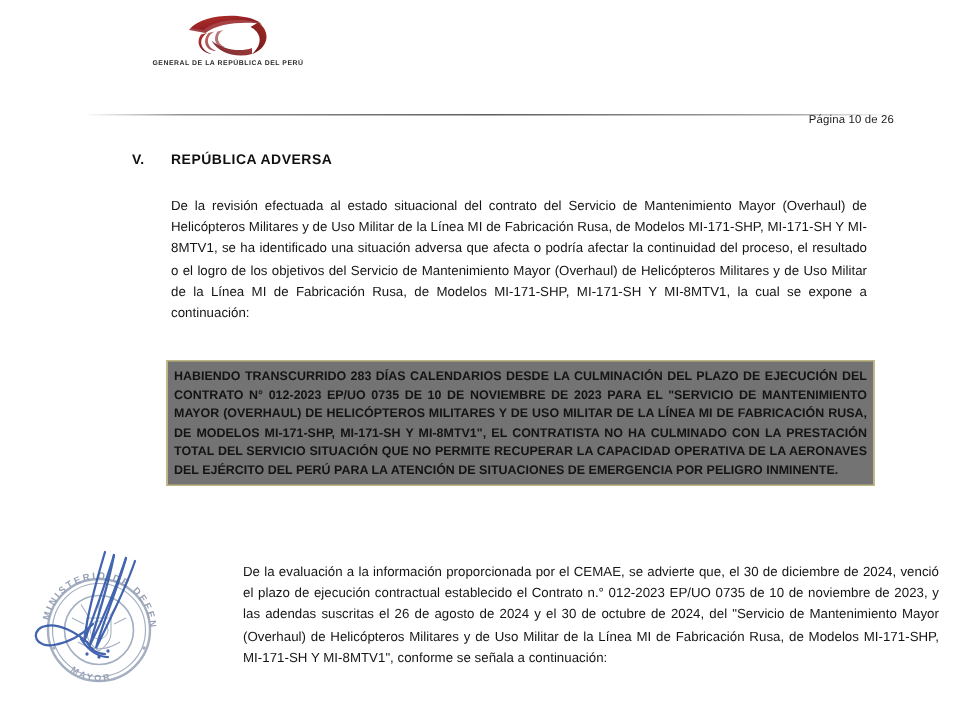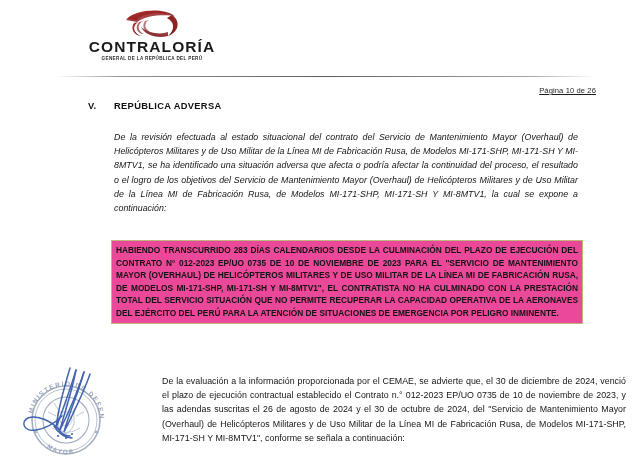--- a/index.html
+++ b/index.html
@@ -59,25 +59,24 @@
     letter-spacing: 0.35px;
     color: #2b2b2b;
     margin-top: 1px;
     white-space: nowrap;
   }
 
   
   #page-meta {
     position: absolute;
     right: 44px;
-    top: 86px;
+    top: 75px;
     font-size: 7.6px;
     color: #1c1c1c;
     letter-spacing: 0.1px;
-    text-decoration: underline;
   }
   #header-rule {
     position: absolute;
     left: 56px;
     top: 76px;
     width: 540px;
     height: 1px;
     background: linear-gradient(to right, rgba(90,90,90,0) 0%, rgba(60,60,60,0.55) 12%, rgba(40,40,40,0.75) 50%, rgba(60,60,60,0.45) 88%, rgba(90,90,90,0) 100%);
   }
 
@@ -107,32 +106,32 @@
   .body-par {
     position: absolute;
     left: 114px;
     width: 464px;
     font-size: 8.85px;
     line-height: 14.2px;
     text-align: justify;
     color: #151515;
     letter-spacing: 0.02px;
   }
-  #par-intro { top: 130px; font-style: italic; }
+  #par-intro { top: 130px; }
   #par-close { top: 374px; margin-left: 48px; }
 
   
   #highlight-box {
     position: absolute;
     left: 111px;
     top: 240px;
     width: 472px;
     padding: 3px 4px 4px 4px;
     box-sizing: border-box;
-    background: #ec4899;
+    background: #737373;
     border: 1px solid #bdb77f;
   }
   #highlight-text {
     font-size: 8.3px;
     line-height: 12.5px;
     font-weight: 700;
     text-align: justify;
     color: #131313;
     letter-spacing: 0.01px;
   }
@@ -175,21 +174,20 @@
 
         <path d="M104 12 C 122 24, 118 46, 96 54 C 110 42, 110 26, 94 18 Z" fill="url(#swirlGrad2)"></path>
         <path d="M96 54 C 74 60, 50 52, 42 36 C 56 48, 80 52, 96 46 Z" fill="url(#swirlGrad2)" opacity="0.9"></path>
 
         <path d="M36 26 C 24 34, 26 48, 42 54 C 28 52, 20 40, 28 28 Z" fill="url(#swirlGrad)"></path>
         <path d="M46 24 C 34 30, 34 44, 48 50 C 36 50, 28 38, 38 26 Z" fill="url(#swirlGrad)" opacity="0.75"></path>
 
         <path d="M58 22 C 48 27, 48 40, 60 45 C 50 46, 42 36, 50 24 Z" fill="url(#swirlGrad2)" opacity="0.6"></path>
       </svg>
 
-      <div id="logo-word">CONTRALORÍA</div>
       <div id="logo-sub">GENERAL DE LA REPÚBLICA DEL PERÚ</div>
     </div>
 
     <div id="header-rule"></div>
   </div>
 
   <div id="page-meta">Página 10 de 26</div>
 
   <div id="section-heading">
     <span id="section-num">V.</span>

